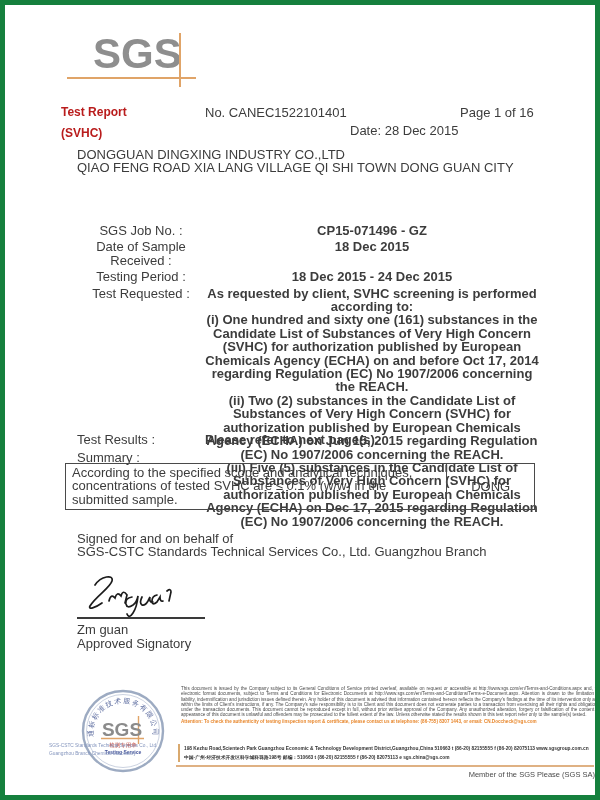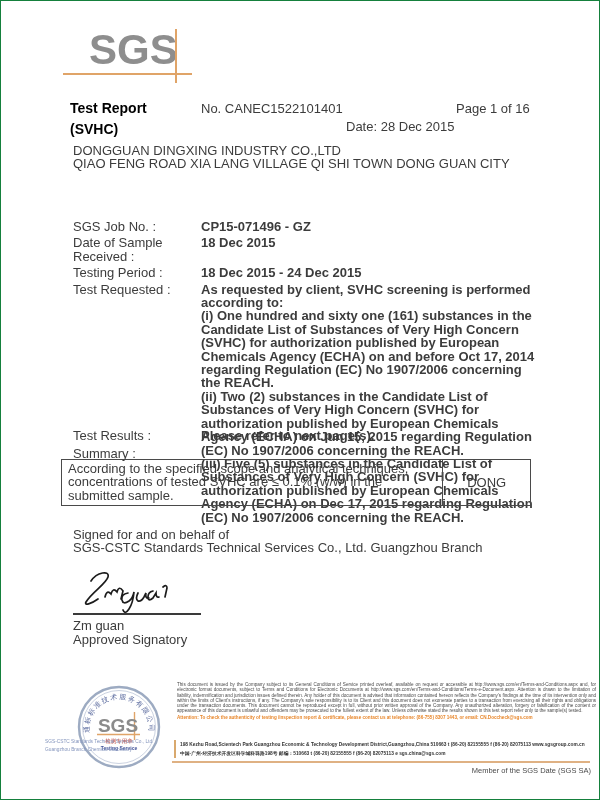--- a/index.html
+++ b/index.html
@@ -1,41 +1,41 @@
 <!DOCTYPE html>
 <html><head>
 <meta charset="utf-8">
 <style>
   * { margin:0; padding:0; box-sizing:border-box; }
   body { background:#ffffff; }
   .page {
     position:relative; width:600px; height:800px; background:#ffffff;
     font-family:"Liberation Sans", sans-serif; color:#3c3c3c; overflow:hidden;
-    border:1px solid #15803d;
+    border:5px solid #15803d;
   }
   .t9 { font-size:13px; line-height:13.4px; color:#3c3c3c; }
 
   
   .logo-text { position:absolute; left:88px; top:26px; font-size:42px; font-weight:bold;
                color:#8e8e8e; letter-spacing:0px; line-height:46px; }
   .logo-hline { position:absolute; left:62px; top:72px; width:129px; height:2px; background:#e0a468; }
   .logo-vline { position:absolute; left:174px; top:28px; width:2px; height:54px; background:#e0a468; }
 
   
-  .title { position:absolute; left:69px; top:97px; font-size:14px; font-weight:bold;
-           color:#000000; line-height:21px; }
+  .title { position:absolute; left:56px; top:97px; font-size:12px; font-weight:bold;
+           color:#b91c1c; line-height:21px; }
   .hdr-no   { position:absolute; left:200px; top:101px; }
   .hdr-date { position:absolute; left:345px; top:119px; }
   .hdr-page { position:absolute; left:455px; top:101px; }
 
   .client { position:absolute; left:72px; top:143px; }
   .intro  { position:absolute; left:72px; top:202px; width:470px; }
 
   .details { position:absolute; left:72px; top:219px; width:462px; }
-  .drow { display:flex; margin-bottom:3px; }
+  .drow { display:flex; margin-bottom:3px;text-align:center; }
   .dlabel { width:128px; flex:0 0 128px; }
   .dvalue { width:334px;font-weight:bold; }
 
   .results-row { position:absolute; left:72px; top:428px; display:flex; }
   .summary-label { position:absolute; left:72px; top:446px; }
   .summary-table { position:absolute; left:60px; top:458px; width:470px; display:flex;
                    border:1.5px solid #4a4a4a; }
   .summary-cell-left { width:81.5%; padding:2px 6px 3px 6px; border-right:1.5px solid #4a4a4a; }
   .summary-cell-right { width:18.5%; display:flex; align-items:center; justify-content:center; }
 
@@ -158,15 +158,15 @@
     <div>This document is issued by the Company subject to its General Conditions of Service printed overleaf, available on request or accessible at http://www.sgs.com/en/Terms-and-Conditions.aspx and, for electronic format documents, subject to Terms and Conditions for Electronic Documents at http://www.sgs.com/en/Terms-and-Conditions/Terms-e-Document.aspx. Attention is drawn to the limitation of liability, indemnification and jurisdiction issues defined therein. Any holder of this document is advised that information contained hereon reflects the Company's findings at the time of its intervention only and within the limits of Client's instructions, if any. The Company's sole responsibility is to its Client and this document does not exonerate parties to a transaction from exercising all their rights and obligations under the transaction documents. This document cannot be reproduced except in full, without prior written approval of the Company. Any unauthorized alteration, forgery or falsification of the content or appearance of this document is unlawful and offenders may be prosecuted to the fullest extent of the law. Unless otherwise stated the results shown in this test report refer only to the sample(s) tested.</div>
     <div class="attention">Attention: To check the authenticity of testing /inspection report &amp; certificate, please contact us at telephone: (86-755) 8307 1443, or email: CN.Doccheck@sgs.com</div>
   </div>
 
   <div class="addr-block">
     <div>198 Kezhu Road,Scientech Park Guangzhou Economic &amp; Technology Development District,Guangzhou,China 510663    t (86-20) 82155555    f (86-20) 82075113    www.sgsgroup.com.cn</div>
     <div>中国·广州·经济技术开发区科学城科珠路198号    邮编：510663    t (86-20) 82155555    f (86-20) 82075113    e sgs.china@sgs.com</div>
   </div>
 
   <div class="footer-rule"></div>
-  <div class="member">Member of the SGS Date (SGS SA)</div>
+  <div class="member">Member of the SGS Please (SGS SA)</div>
 
 </div>
 
 </body></html>

